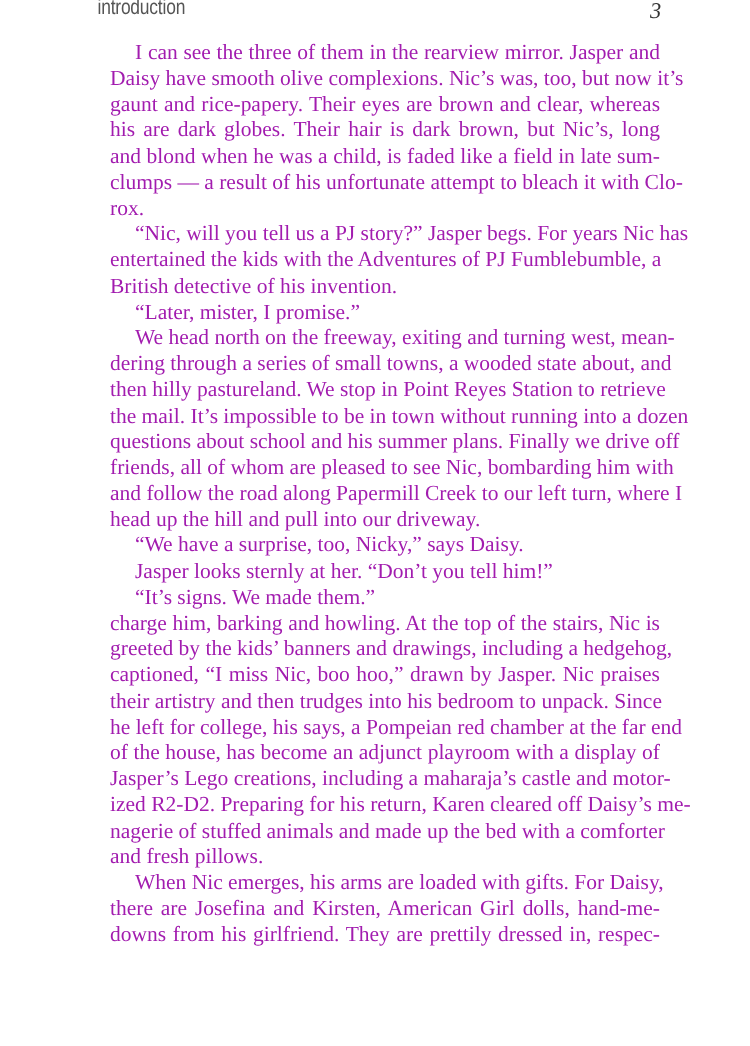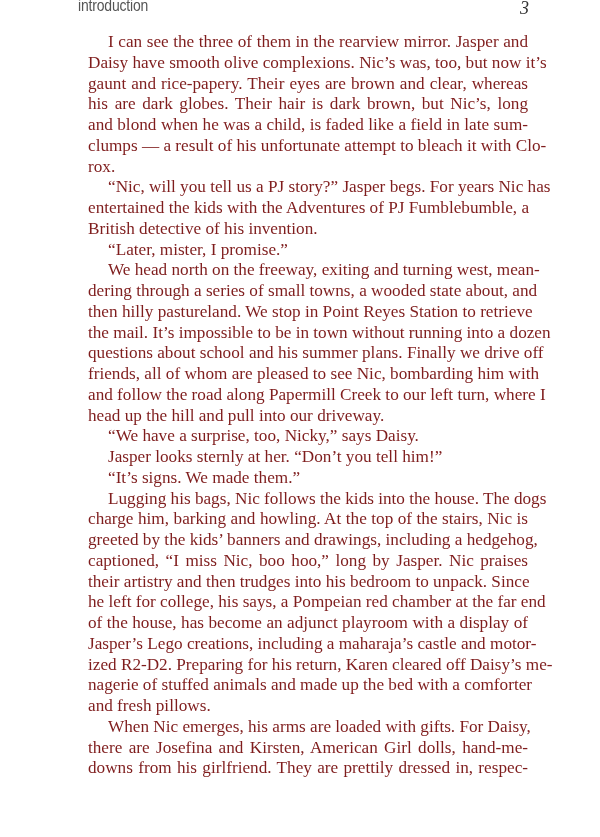--- a/index.html
+++ b/index.html
@@ -12,21 +12,21 @@
     transform: scaleX(0.82); transform-origin: left top;
   }
   .folio {
     position: absolute; left: 449px; top: -2px; width: 80px; text-align: right;
     font-family: "Liberation Serif", serif; font-style: italic;
     font-size: 18px; color: #333;
   }
   .body-text {
     position: absolute; left: 88px; top: 32px; width: 440px;
     font-family: "Liberation Serif", serif;
-    font-size: 17.2px; line-height: 20.75px; color: #7f1d1d;
+    font-size: 17.2px; line-height: 20.75px; color: #a21caf;
   }
   .line { display: block; white-space: nowrap; height: 20.75px; text-align: justify; text-align-last: justify; }
   .line.last { text-align-last: left; }
   .line.indent { padding-left: 20px; }
 </style>
 </head>
 <body>
 
 <div class="page">
   <div class="running-head">introduction</div>
@@ -47,24 +47,23 @@
       <span class="line">dering through a series of small towns, a wooded state about, and</span>
       <span class="line">then hilly pastureland. We stop in Point Reyes Station to retrieve</span>
       <span class="line">the mail. It’s impossible to be in town without running into a dozen</span>
       <span class="line">questions about school and his summer plans. Finally we drive off</span>
       <span class="line">friends, all of whom are pleased to see Nic, bombarding him with</span>
       <span class="line">and follow the road along Papermill Creek to our left turn, where I</span>
       <span class="line last">head up the hill and pull into our driveway.</span>
       <span class="line indent last">“We have a surprise, too, Nicky,” says Daisy.</span>
       <span class="line indent last">Jasper looks sternly at her. “Don’t you tell him!”</span>
       <span class="line indent last">“It’s signs. We made them.”</span>
-      <span class="line indent">Lugging his bags, Nic follows the kids into the house. The dogs</span>
       <span class="line">charge him, barking and howling. At the top of the stairs, Nic is</span>
       <span class="line">greeted by the kids’ banners and drawings, including a hedgehog,</span>
-      <span class="line">captioned, “I miss Nic, boo hoo,” long by Jasper. Nic praises</span>
+      <span class="line">captioned, “I miss Nic, boo hoo,” drawn by Jasper. Nic praises</span>
       <span class="line">their artistry and then trudges into his bedroom to unpack. Since</span>
       <span class="line">he left for college, his says, a Pompeian red chamber at the far end</span>
       <span class="line">of the house, has become an adjunct playroom with a display of</span>
       <span class="line">Jasper’s Lego creations, including a maharaja’s castle and motor-</span>
       <span class="line">ized R2-D2. Preparing for his return, Karen cleared off Daisy’s me-</span>
       <span class="line">nagerie of stuffed animals and made up the bed with a comforter</span>
       <span class="line last">and fresh pillows.</span>
       <span class="line indent">When Nic emerges, his arms are loaded with gifts. For Daisy,</span>
       <span class="line">there are Josefina and Kirsten, American Girl dolls, hand-me-</span>
       <span class="line">downs from his girlfriend. They are prettily dressed in, respec-</span>

